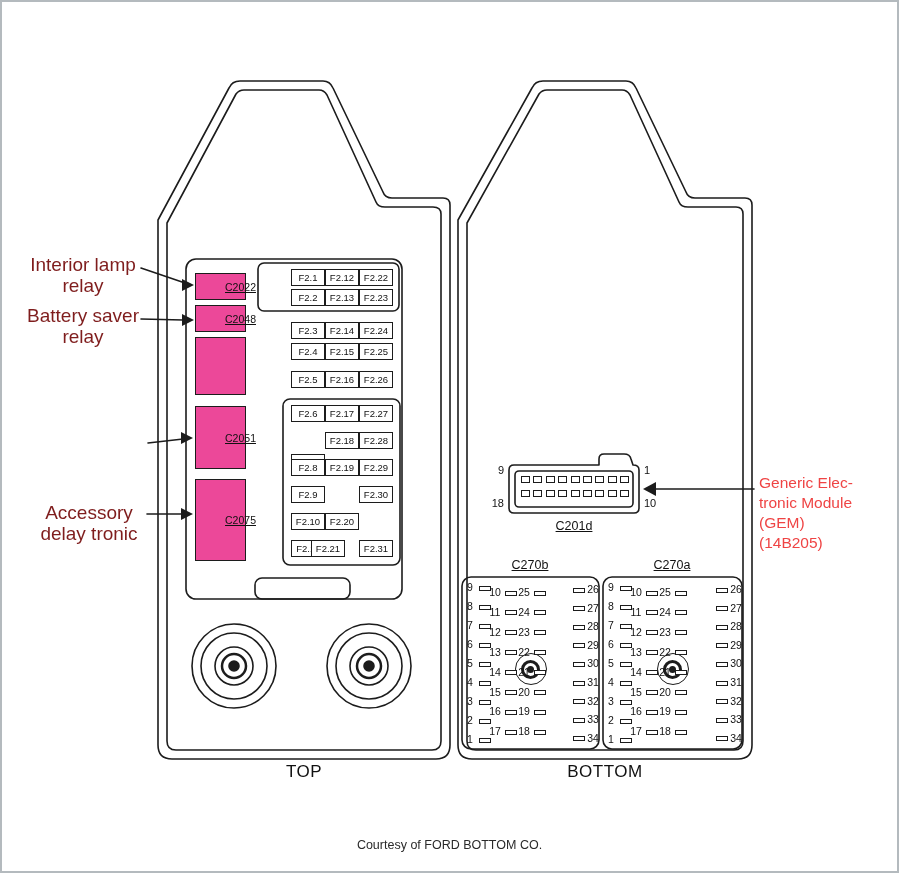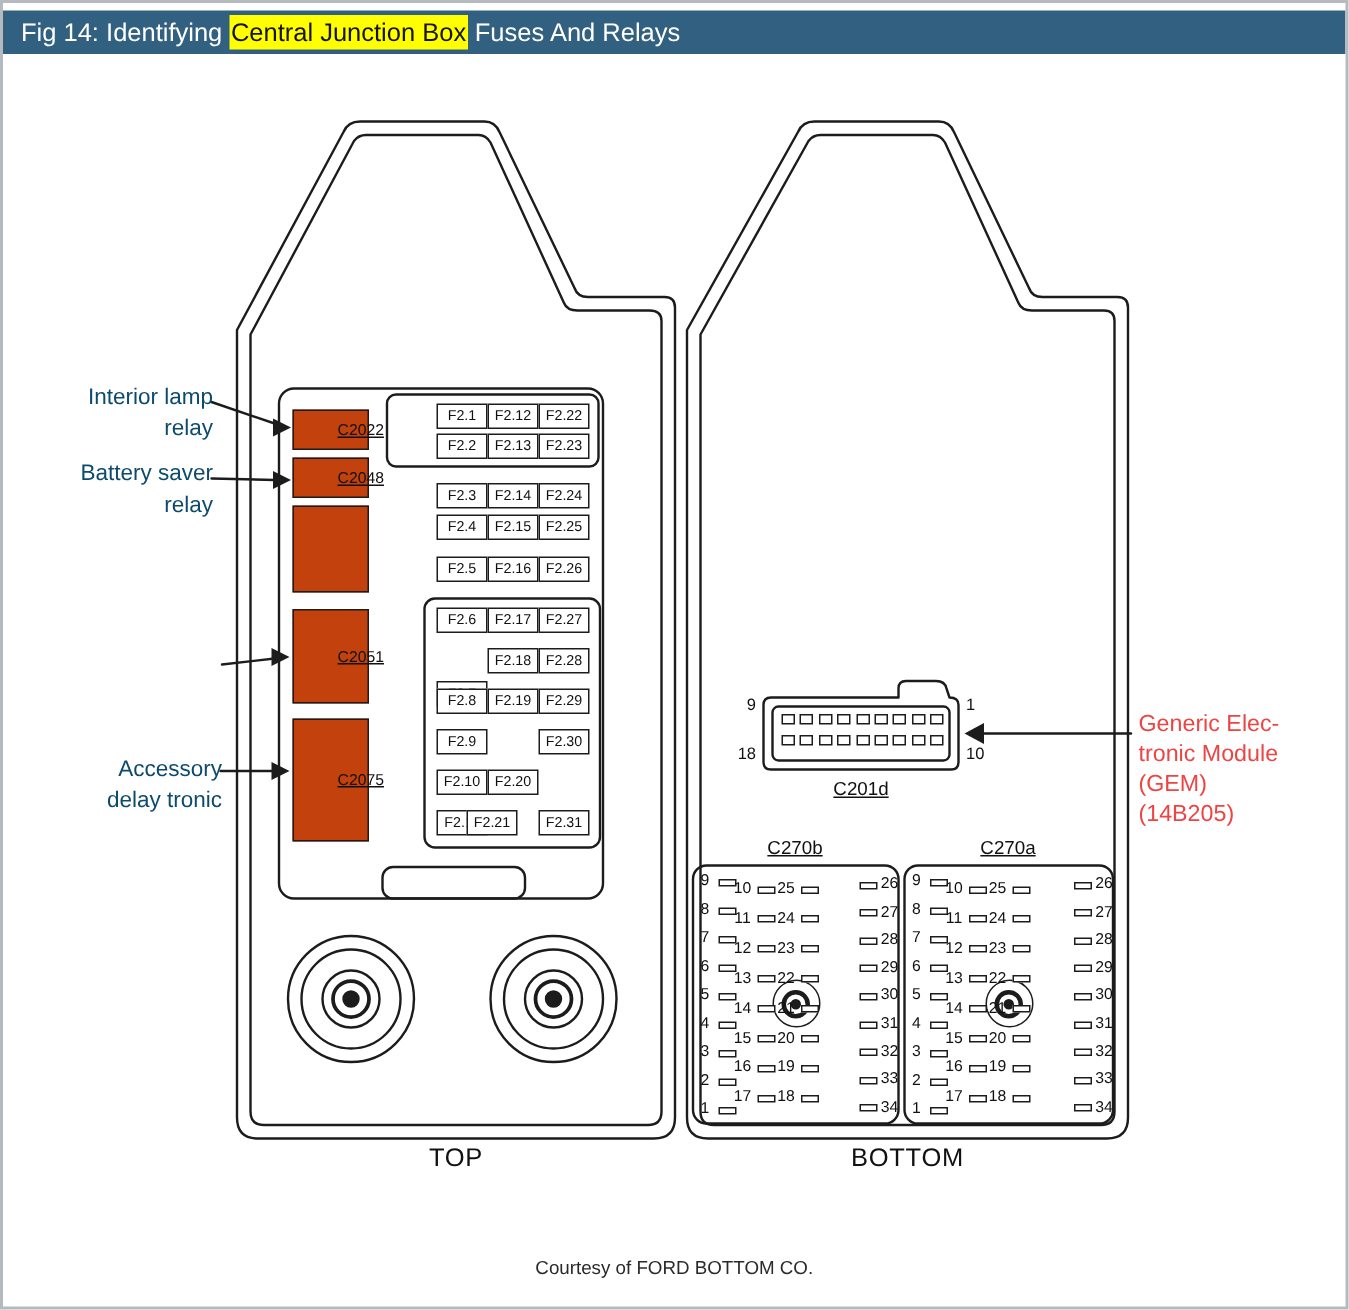--- a/index.html
+++ b/index.html
@@ -1,41 +1,40 @@
 <!DOCTYPE html>
 <html><head>
 <meta charset="utf-8">
 <style>
   * { box-sizing: border-box; }
   body { margin: 0; background: #ffffff; font-family: "Liberation Sans", sans-serif; }
   .page { position: relative; width: 899px; height: 873px; background: #fff; border: 2px solid #b4babe; overflow: hidden; }
   .header { position: absolute; left: 0; top: 5px; width: 100%; height: 29px; line-height: 29px; padding-left: 12px; font-size: 17px; color: #ffffff; white-space: pre; }
   .hl { color: #141400; padding: 2px 1px; }
   svg.diagram { position: absolute; left: 0; top: 0; }
-  .callout { position: absolute; width: 118px; text-align: right; font-size: 15px; line-height: 21px; color: #0c4a6e; }
-  .relaybox { position: absolute; border: 1.5px solid #1c1c1c; background: #c2410c; display: flex; align-items: center; justify-content: center; font-size: 10.5px; color: #111; text-decoration: underline; padding-left: 40px; }
+  .callout { position: absolute; width: 118px; text-align: center; font-size: 19px; line-height: 21px; color: #7f1d1d; }
+  .relaybox { position: absolute; border: 1.5px solid #1c1c1c; background: #ec4899; display: flex; align-items: center; justify-content: center; font-size: 10.5px; color: #111; text-decoration: underline; padding-left: 40px; }
   .fusebox { position: absolute; width: 34px; height: 17px; border: 1.4px solid #1c1c1c; background: #fff; font-size: 9.5px; display: flex; align-items: center; justify-content: center; color: #111; }
   .pin-num { position: absolute; width: 18px; text-align: center; font-size: 10.5px; color: #111; }
   .pin-bar { position: absolute; width: 12px; height: 5px; border: 1.3px solid #1c1c1c; background: #fff; }
   .c201-pin { position: absolute; width: 9px; height: 7px; border: 1.2px solid #1c1c1c; background: #fff; }
   .pin-corner { position: absolute; font-size: 11px; color: #111; }
   .conn-label { position: absolute; width: 70px; text-align: center; font-size: 12.5px; text-decoration: underline; color: #111; }
   .gem-note { position: absolute; left: 757px; top: 471px; font-size: 15.5px; line-height: 20px; color: #ef4444; }
   .caption { position: absolute; font-size: 17px; color: #111; text-align: center; letter-spacing: 0.5px; }
   .footer { position: absolute; left: 0; top: 836px; width: 100%; text-align: center; font-size: 12.5px; color: #2a2a2a; }
   .bolt { position: absolute; width: 32px; height: 32px; border: 1.5px solid #1c1c1c; border-radius: 50%; background: #fff; display: flex; align-items: center; justify-content: center; }
   .bolt-inner { width: 19px; height: 19px; border: 3.5px solid #1c1c1c; border-radius: 50%; background: #fff; display: flex; align-items: center; justify-content: center; }
   .bolt-dot { width: 7px; height: 7px; background: #1c1c1c; border-radius: 50%; }
 </style>
 </head>
 <body>
 
 <div class="page">
 
-  <div class="header" style="background: rgb(49, 96, 128);"><span>Fig 14: Identifying </span><span class="hl" style="background: rgb(255, 255, 0);">Central Junction Box</span><span> Fuses And Relays</span></div>
 
   <svg class="diagram" width="899" height="873" viewBox="0 0 899 873">
     <g fill="none" stroke="#1c1c1c" stroke-width="1.6" stroke-linejoin="round" stroke-linecap="round">
 
       <path d="M 156,743 L 156,218 L 227,86 Q 230,79 238,79 L 321,79 Q 328,79 331,86 L 381,190 Q 383,196 390,196 L 441,196 Q 448,196 448,203 L 448,743 Q 448,757 434,757 L 170,757 Q 156,757 156,743 Z"></path>
       <path d="M 165,739 L 165,221 L 234,92 Q 237,88 242,88 L 317,88 Q 322,88 325,93 L 374,200 Q 376,205 383,205 L 431,205 Q 439,205 439,212 L 439,739 Q 439,748 430,748 L 174,748 Q 165,748 165,739 Z"></path>
       <rect x="184" y="257" width="216" height="340" rx="10"></rect>
       <rect x="253" y="576" width="95" height="21" rx="7"></rect>
       <rect x="256" y="261" width="141" height="48" rx="6"></rect>
       <rect x="281" y="397" width="117" height="166" rx="7"></rect>

